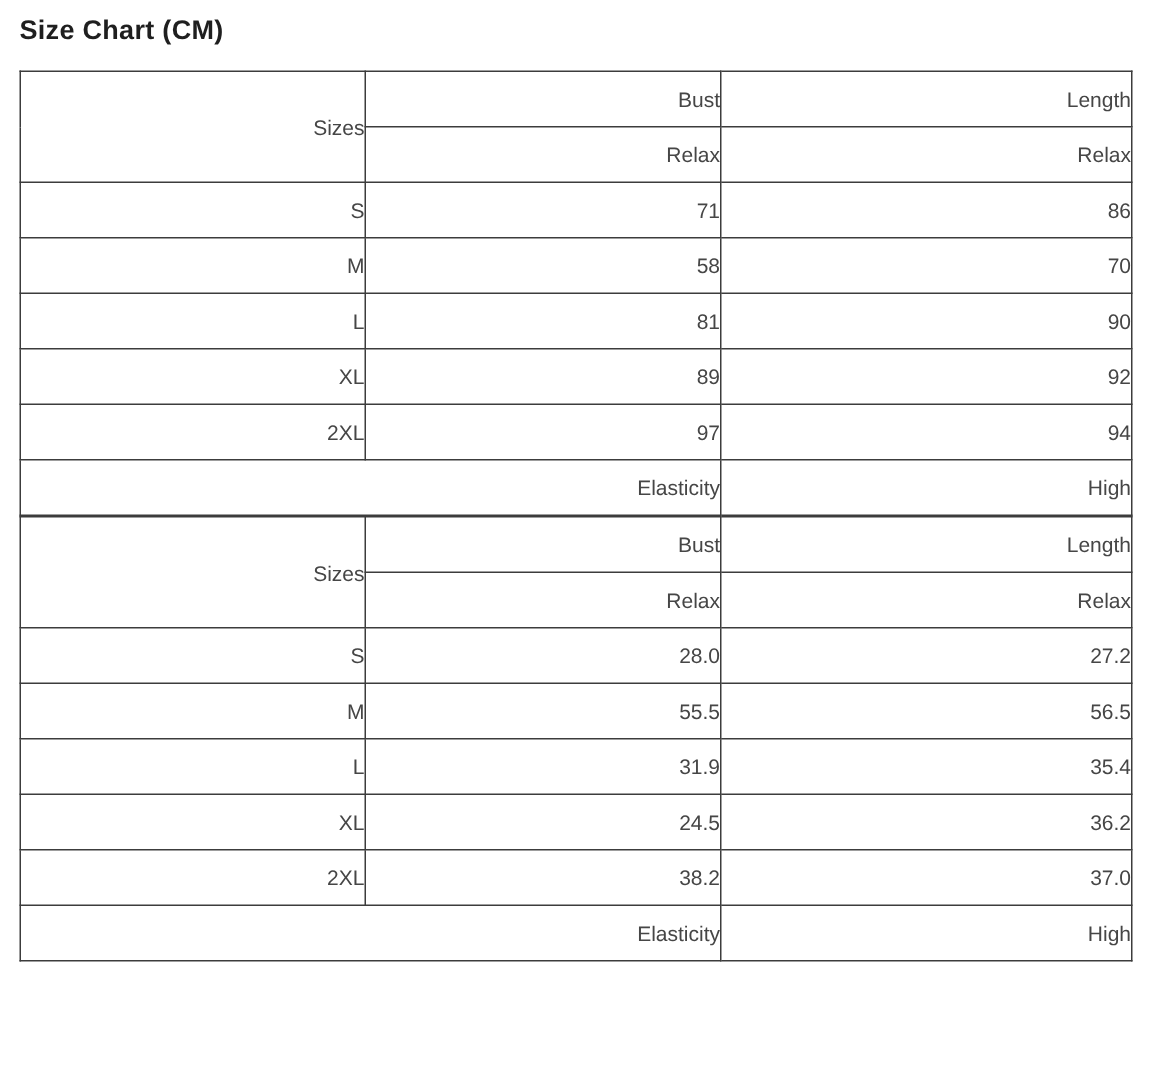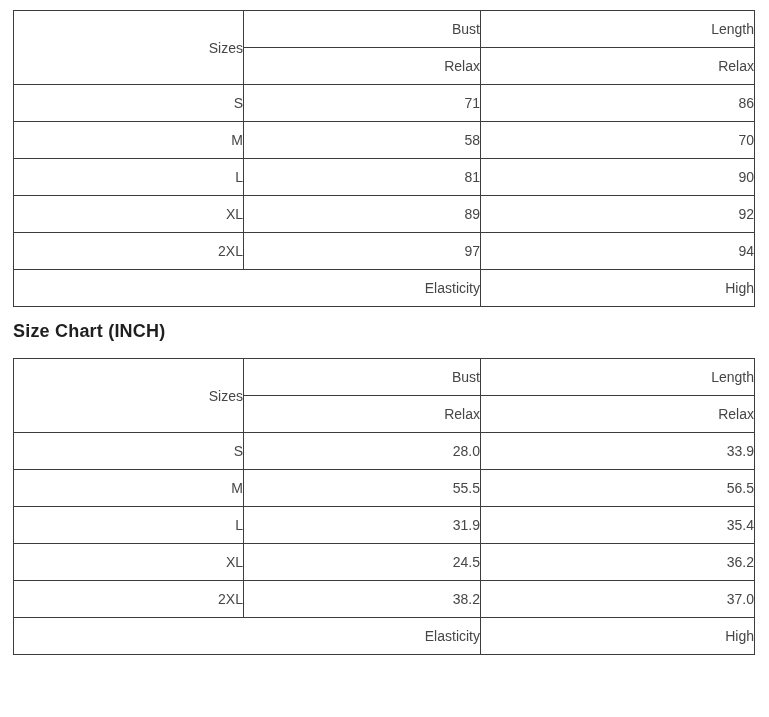--- a/index.html
+++ b/index.html
@@ -44,20 +44,21 @@
   col.c1 { width: 230px; }
   col.c2 { width: 237px; }
   col.c3 { width: 274px; }
 </style>
 </head>
 <body>
 
 <div class="page">
 
   <div class="chart-section">
+    <h2 class="chart-title">Size Chart (CM)</h2>
 
     <table class="size-table">
       <colgroup>
           <col class="c1">
           <col class="c2">
           <col class="c3">
         </colgroup>
       <tbody>
         <tr>
           <td rowspan="2">Sizes</td>
@@ -95,42 +96,41 @@
         </tr>
         <tr>
           <td colspan="2">Elasticity</td>
           <td>High</td>
         </tr>
       </tbody>
     </table>
   </div>
 
   <div class="chart-section">
-    <h2 class="chart-title">Size Chart (INCH)</h2>
 
     <table class="size-table">
       <colgroup>
           <col class="c1">
           <col class="c2">
           <col class="c3">
         </colgroup>
       <tbody>
         <tr>
           <td rowspan="2">Sizes</td>
           <td>Bust</td>
           <td>Length</td>
         </tr>
         <tr>
           <td>Relax</td>
           <td>Relax</td>
         </tr>
         <tr>
           <td>S</td>
           <td>28.0</td>
-          <td>33.9</td>
+          <td>27.2</td>
         </tr>
         <tr>
           <td>M</td>
           <td>55.5</td>
           <td>56.5</td>
         </tr>
         <tr>
           <td>L</td>
           <td>31.9</td>
           <td>35.4</td>

